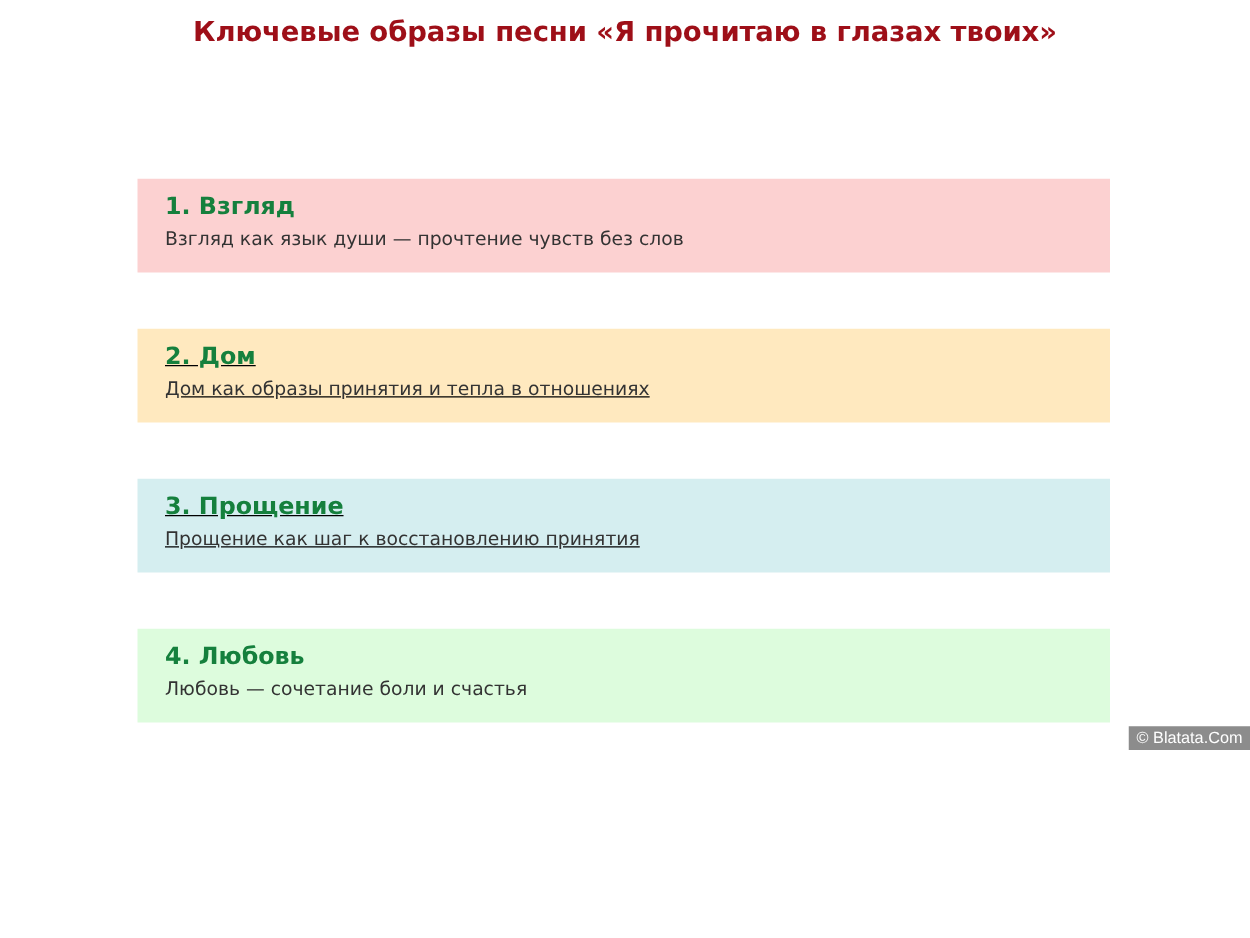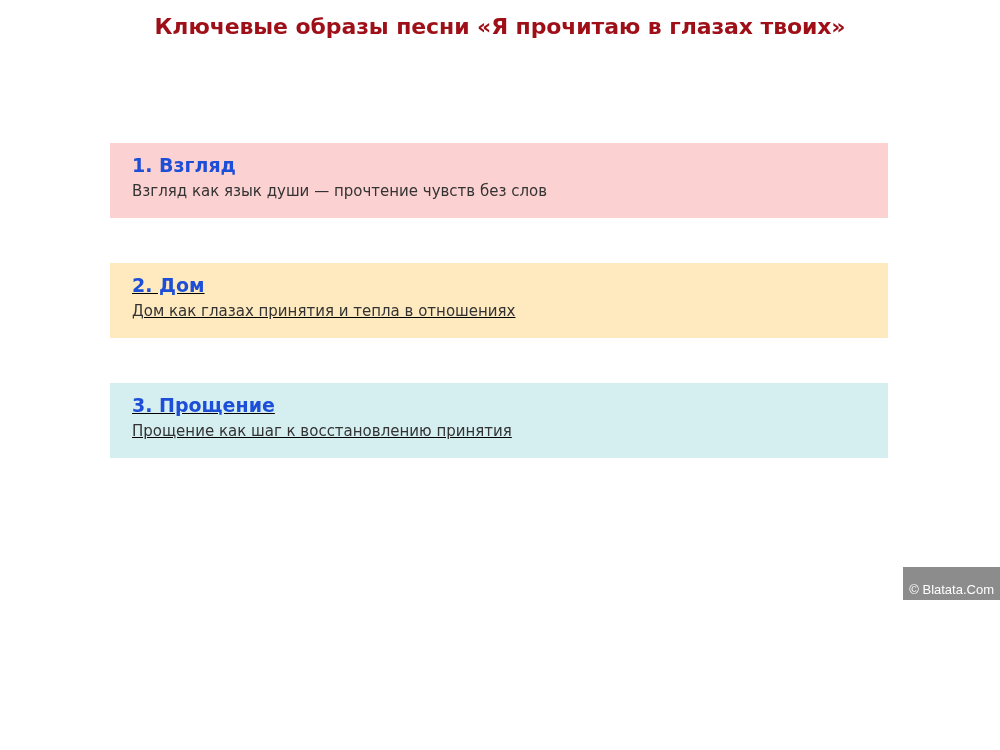--- a/index.html
+++ b/index.html
@@ -54,21 +54,21 @@
     overflow: hidden;
   }
 
   .card:last-child {
     margin-bottom: 0;
   }
 
   .card-heading {
     font-size: 19px;
     font-weight: bold;
-    color: #1d4ed8;
+    color: #15803d;
     line-height: 24px;
     margin: 0 0 3px 0;
     white-space: nowrap;
   }
 
   .card-desc {
     font-size: 15px;
     font-weight: normal;
     color: #333333;
     line-height: 22px;
@@ -77,47 +77,51 @@
   }
 
   .watermark {
     position: absolute;
     right: 0px;
     bottom: 2px;
     background: #8c8c8c;
     color: #ffffff;
     font-size: 13px;
     font-family: "Liberation Sans", sans-serif;
-    padding: 16px 6px 3px 6px;
+    padding: 2px 6px 3px 6px;
     line-height: 14px;
     white-space: nowrap;
   }
 </style>
 </head>
 <body>
 
 <div class="slide" style="background: rgb(255, 255, 255);">
 
   <div class="slide-title" style="color: rgb(158, 15, 24);">Ключевые образы песни «Я прочитаю в глазах твоих»</div>
 
   <div class="cards">
 
     <div class="card" id="card-0" style="background: rgb(252, 209, 209);">
       <div class="card-heading">1. Взгляд</div>
       <div class="card-desc">Взгляд как язык души — прочтение чувств без слов</div>
     </div>
 
     <div class="card" id="card-1" style="background: rgb(255, 233, 191); text-decoration: underline;">
       <div class="card-heading">2. Дом</div>
-      <div class="card-desc">Дом как глазах принятия и тепла в отношениях</div>
+      <div class="card-desc">Дом как образы принятия и тепла в отношениях</div>
     </div>
 
     <div class="card" id="card-2" style="background: rgb(213, 238, 240); text-decoration: underline;">
       <div class="card-heading">3. Прощение</div>
       <div class="card-desc">Прощение как шаг к восстановлению принятия</div>
     </div>
 
+    <div class="card" id="card-3" style="background: rgb(221, 252, 221);">
+      <div class="card-heading">4. Любовь</div>
+      <div class="card-desc">Любовь — сочетание боли и счастья</div>
+    </div>
 
   </div>
 
   <div class="watermark" style="background: rgb(140, 140, 140); color: rgb(255, 255, 255);">© Blatata.Com</div>
 
 </div>
 
 </body></html>

